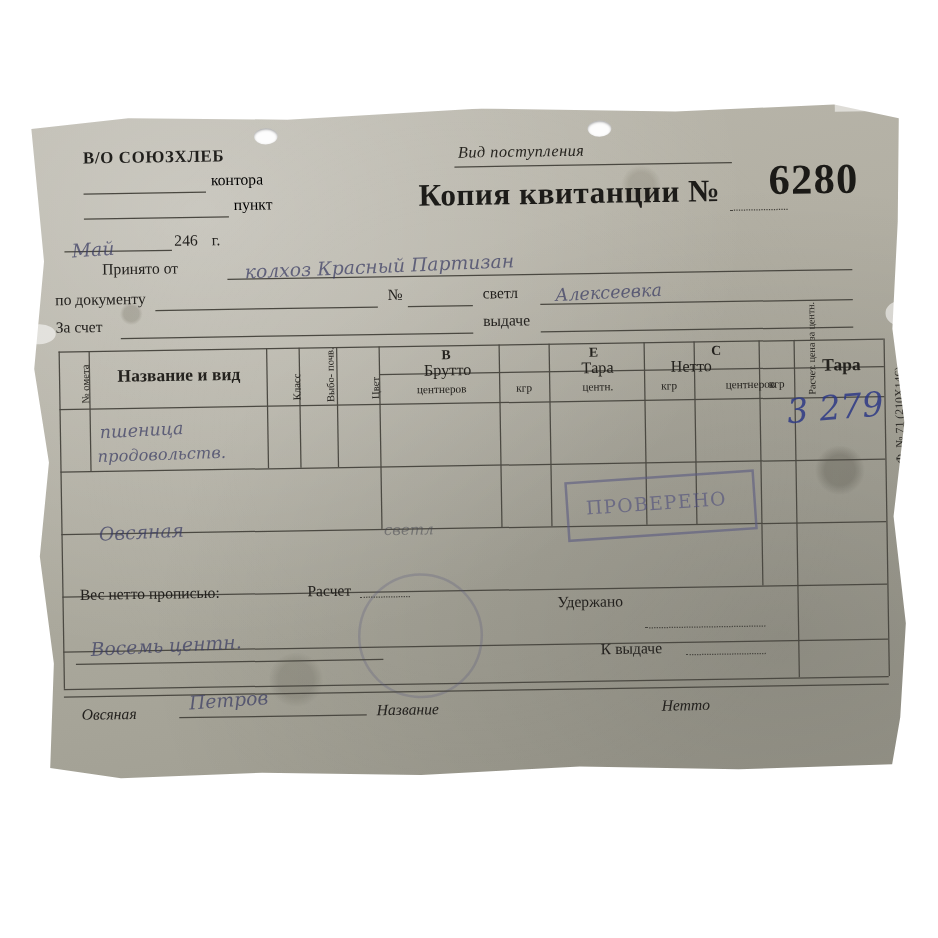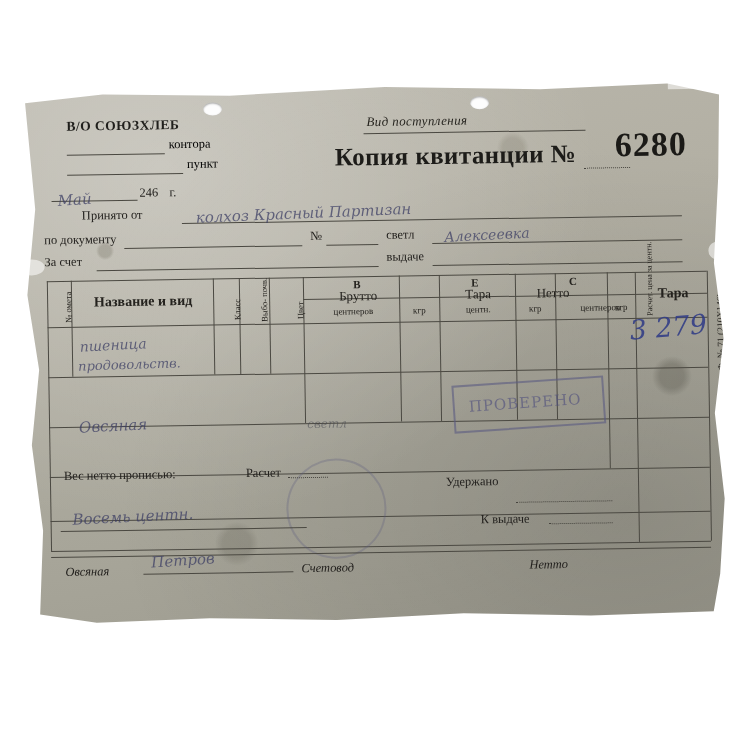--- a/index.html
+++ b/index.html
@@ -205,20 +205,20 @@
     <div class="footlbl" style="left:422px;top:390px;font-style:normal;">Удержано</div>
     <div class="dots" style="left:492px;top:418px;width:96px;"></div>
     <div class="footlbl" style="left:456px;top:428px;font-style:normal;">К выдаче</div>
     <div class="dots" style="left:524px;top:440px;width:64px;"></div>
 
     <div class="rule" style="left:36px;top:440px;width:246px;"></div>
     <div class="hand" style="left:48px;top:420px;font-size:15px;transform:rotate(-2deg);">Восемь центн.</div>
 
     <div class="rule" style="left:26px;top:466px;width:660px;"></div>
     <div class="footlbl" style="left:40px;top:474px;">Овсяная</div>
-    <div class="footlbl" style="left:276px;top:474px;">Счетовод</div>
+    <div class="footlbl" style="left:276px;top:474px;">Название</div>
     <div class="footlbl" style="left:504px;top:474px;">Нетто</div>
     <div class="hand" style="left:126px;top:464px;font-size:15px;transform:rotate(-3deg);">Петров</div>
     <div class="rule" style="left:118px;top:484px;width:150px;"></div>
 
     <div class="vcode" style="left:694px;top:290px;">Ф. № 71  (210Х146)</div>
   </div>
 </div>
 
 </body></html>

